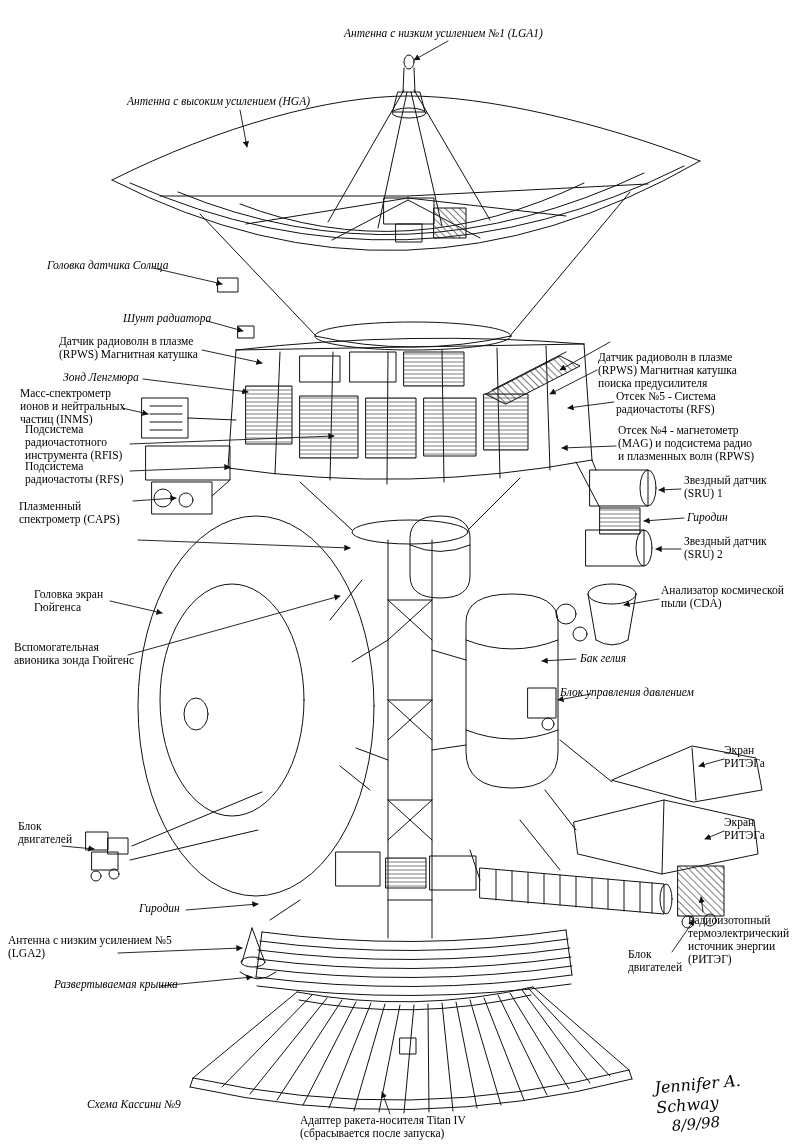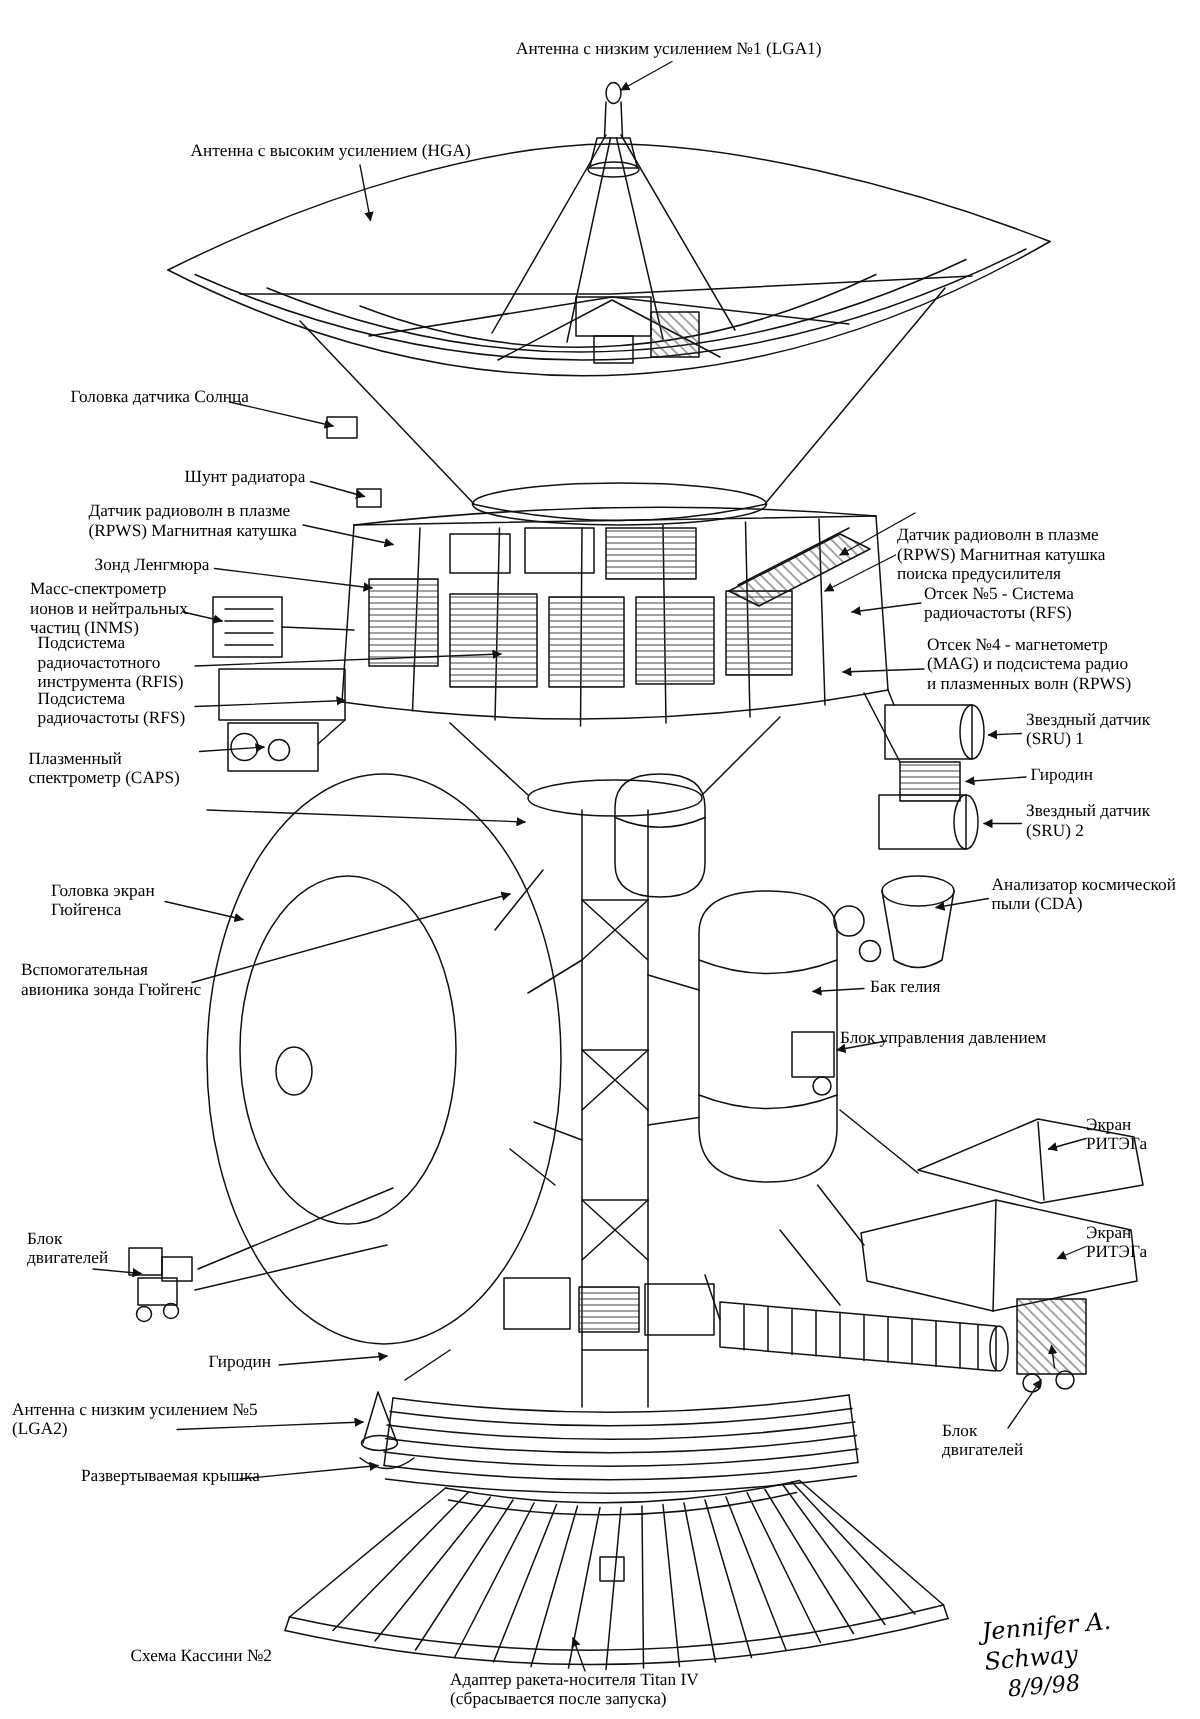--- a/index.html
+++ b/index.html
@@ -1,20 +1,20 @@
 <!DOCTYPE html>
 <html><head>
 <meta charset="utf-8">
 <style>
   html,body{margin:0;padding:0;background:#fff;}
   #page{position:relative;width:800px;height:1146px;background:#fff;overflow:hidden;
         font-family:"Liberation Serif", serif;color:#000;}
   svg{position:absolute;left:0;top:0;}
   .lbl{position:absolute;font-size:11.5px;line-height:1.12;white-space:pre-line;color:#000;}
-  .nowrap{white-space:nowrap;}
+  .nowrap{white-space:nowrap;font-style:italic;}
   .ctr{}
   .sig{position:absolute;font-size:16px;font-style:italic;transform:rotate(-5deg);
        font-family:"DejaVu Serif", serif;line-height:1.25;}
   .sig .date{display:block;padding-left:14px;font-size:15px;}
 </style>
 </head>
 <body>
 
 <div id="page">
 
@@ -231,21 +231,21 @@
 <div class="lbl" style="left:34px;top:588px;">Головка экран
 Гюйгенса</div>
 <div class="lbl" style="left:14px;top:641px;">Вспомогательная
 авионика зонда Гюйгенс</div>
 <div class="lbl" style="left:18px;top:820px;">Блок
 двигателей</div>
 <div class="lbl nowrap" style="left:139px;top:902px;">Гиродин</div>
 <div class="lbl ctr" style="left:8px;top:934px;width:176px;">Антенна с низким усилением №5
 (LGA2)</div>
 <div class="lbl nowrap" style="left:54px;top:978px;">Развертываемая крышка</div>
-<div class="lbl nowrap" style="left:87px;top:1098px;">Схема Кассини №2</div>
+<div class="lbl nowrap" style="left:87px;top:1098px;">Схема Кассини №9</div>
 <div class="lbl ctr" style="left:300px;top:1114px;width:230px;">Адаптер ракета-носителя Titan IV
 (сбрасывается после запуска)</div>
 
 <div class="lbl" style="left:598px;top:351px;">Датчик радиоволн в плазме
 (RPWS) Магнитная катушка
 поиска предусилителя</div>
 <div class="lbl" style="left:616px;top:390px;">Отсек №5 - Система
 радиочастоты (RFS)</div>
 <div class="lbl" style="left:618px;top:424px;">Отсек №4 - магнетометр
 (MAG) и подсистема радио
@@ -256,20 +256,24 @@
 <div class="lbl" style="left:684px;top:535px;">Звездный датчик
 (SRU) 2</div>
 <div class="lbl" style="left:661px;top:584px;">Анализатор космической
 пыли (CDA)</div>
 <div class="lbl nowrap" style="left:580px;top:652px;">Бак гелия</div>
 <div class="lbl nowrap" style="left:560px;top:686px;">Блок управления давлением</div>
 <div class="lbl ctr" style="left:724px;top:744px;width:54px;">Экран
 РИТЭГа</div>
 <div class="lbl ctr" style="left:724px;top:816px;width:54px;">Экран
 РИТЭГа</div>
+<div class="lbl" style="left:688px;top:914px;">Радиоизотопный
+термоэлектрический
+источник энергии
+(РИТЭГ)</div>
 <div class="lbl" style="left:628px;top:948px;">Блок
 двигателей</div>
 
 <div class="sig" style="left:656px;top:1072px;">
   <span>Jennifer A. Schway</span>
   <span class="date">8/9/98</span>
 </div>
 
 </div>
 

